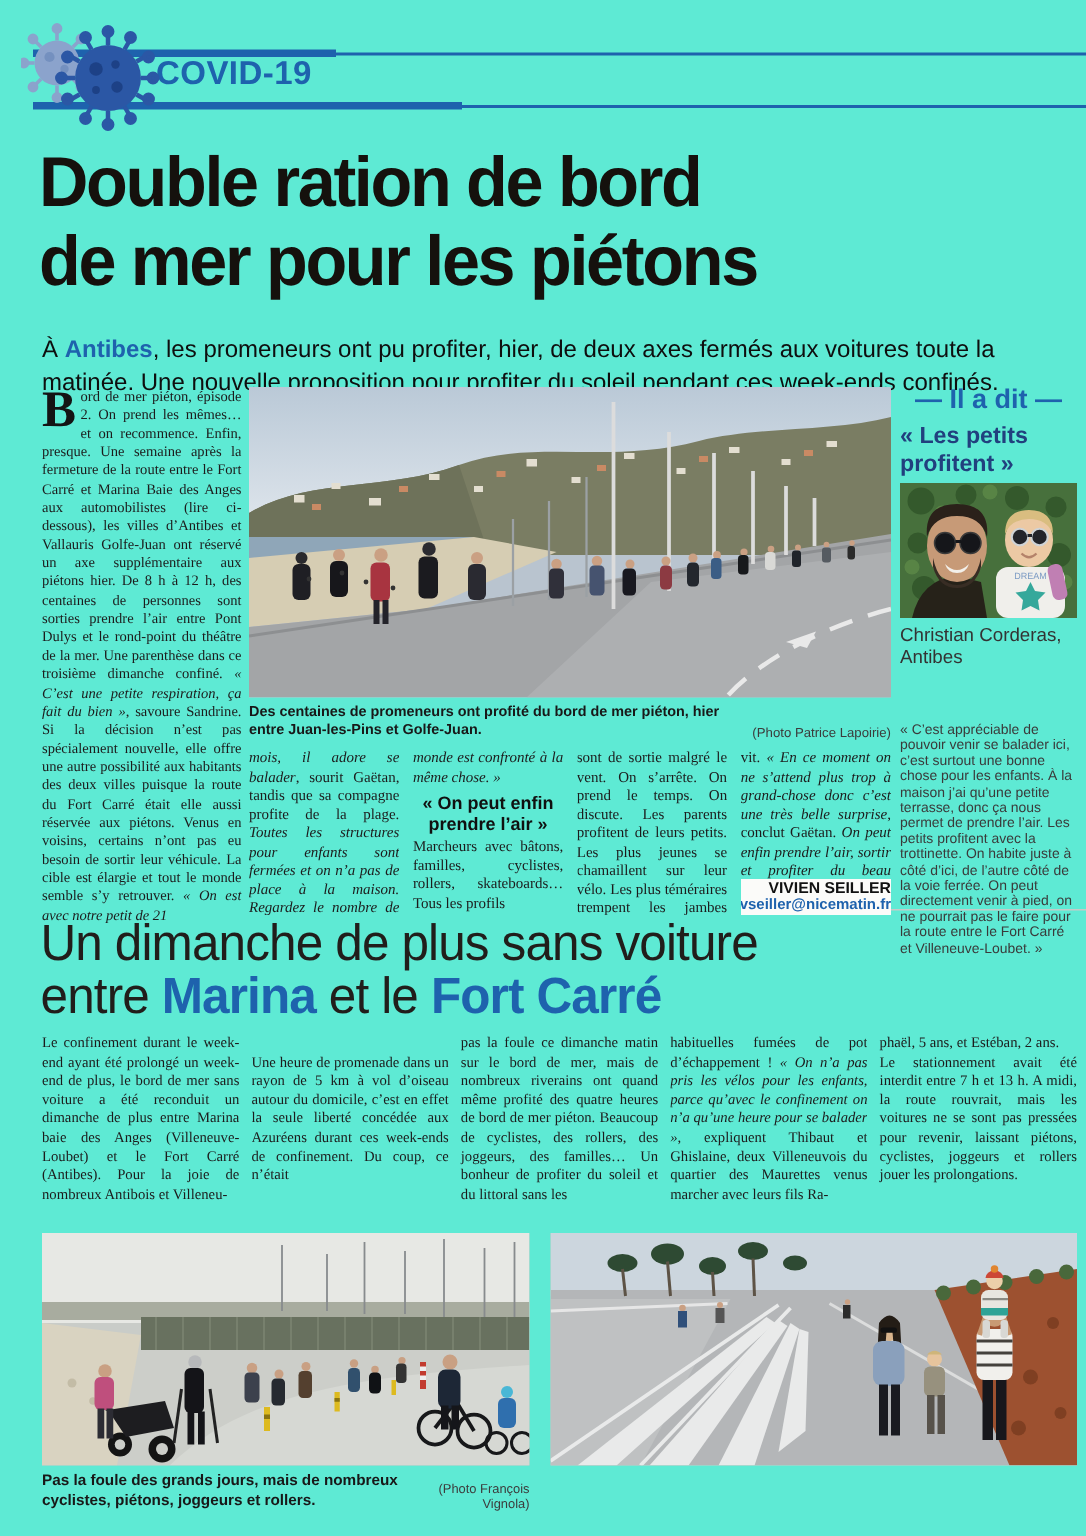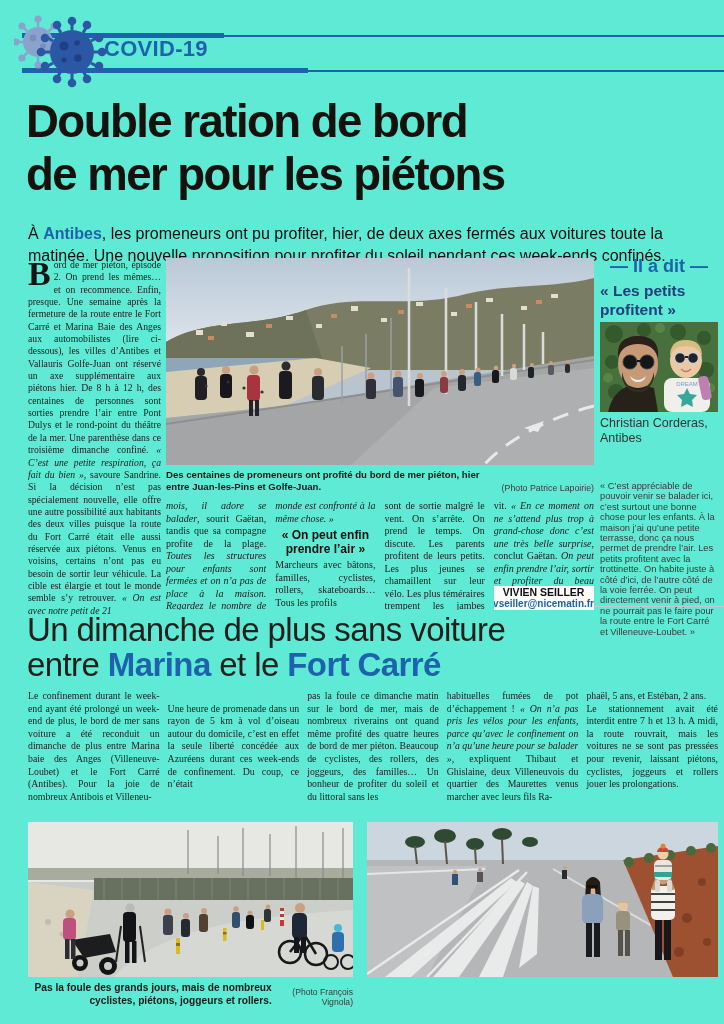--- a/index.html
+++ b/index.html
@@ -32,21 +32,21 @@
   .dropcap{float:left;font-weight:700;font-size:34px;line-height:27px;padding:1px 3px 0 0;color:#141414;}
   .mainphoto{position:absolute;left:166px;top:258px;width:428px;height:207px;overflow:hidden;background:#b9c4cf;}
   .mcaption{position:absolute;left:166px;top:469px;width:428px;display:flex;gap:6px;
             font-family:"Liberation Sans",sans-serif;}
   .capline{flex:0 0 76%;font-weight:700;font-size:9.6px;line-height:12px;color:#181818;}
   .capcredit{flex:1;align-self:flex-end;text-align:right;font-size:8.8px;color:#3c3c3c;}
   .midcols{position:absolute;left:166px;top:500px;width:428px;height:110px;display:flex;gap:9px;}
   .mcol{flex:1;overflow:hidden;position:relative;font-size:10px;line-height:12.5px;text-align:justify;}
   .subhead{font-family:"Liberation Sans",sans-serif;font-weight:700;font-size:12px;line-height:13.5px;
            color:#101010;margin:4px 0 3px;text-align:center;}
-  .sig{position:absolute;right:0;bottom:0;background:#fbfbf9;text-align:center;padding-left:6px;
+  .sig{position:absolute;right:0;bottom:0;background:#fbfbf9;text-align:right;padding-left:6px;
        font-family:"Liberation Sans",sans-serif;margin-left:12px;}
   .byline{font-weight:700;font-size:10.5px;line-height:12px;color:#111;}
   .email{display:block;font-weight:700;font-size:10px;line-height:12px;color:var(--accent,#1e62ad);text-decoration:none;}
 
   
   .sbtitle{position:absolute;left:594px;top:256px;width:130px;text-align:center;
            font-family:"Liberation Sans",sans-serif;font-weight:700;font-size:18px;color:var(--accent,#1e62ad);}
   .sbqtitle{position:absolute;left:600px;top:281px;width:120px;font-family:"Liberation Sans",sans-serif;
             font-weight:700;font-size:15.5px;line-height:19px;color:var(--navy,#21407e);}
   .sbphoto{position:absolute;left:600px;top:322px;width:118px;height:90px;overflow:hidden;background:#47703c;}
@@ -63,21 +63,21 @@
   .headline2 .blu{font-weight:700;}
   .cols2{position:absolute;left:28px;top:690px;width:690px;height:126px;display:flex;gap:8px;}
   .c2col{flex:1;overflow:hidden;font-size:9.8px;line-height:12.6px;text-align:justify;}
 
   .bphoto{position:absolute;top:822px;height:155px;overflow:hidden;background:#c9ccc8;}
   .bleft{left:28px;width:325px;}
   .bright{left:367px;width:351px;}
   .bcap{position:absolute;top:982px;display:flex;gap:6px;font-family:"Liberation Sans",sans-serif;}
   .bcapleft{left:28px;width:325px;}
   .bcapright{left:367px;width:351px;}
-  .bcap-text{flex:0 0 75%;font-weight:700;font-size:10.2px;line-height:12.6px;color:#181818;text-align:right;}
+  .bcap-text{flex:0 0 75%;font-weight:700;font-size:10.2px;line-height:12.6px;color:#181818;}
   .bcap-credit{flex:1;align-self:flex-end;text-align:right;font-size:8.6px;color:#3c3c3c;}
   svg{display:block;}
 </style>
 </head>
 <body>
 
 <div id="page">
 
   <div class="rule r1a"></div>
   <div class="rule r1b"></div>

